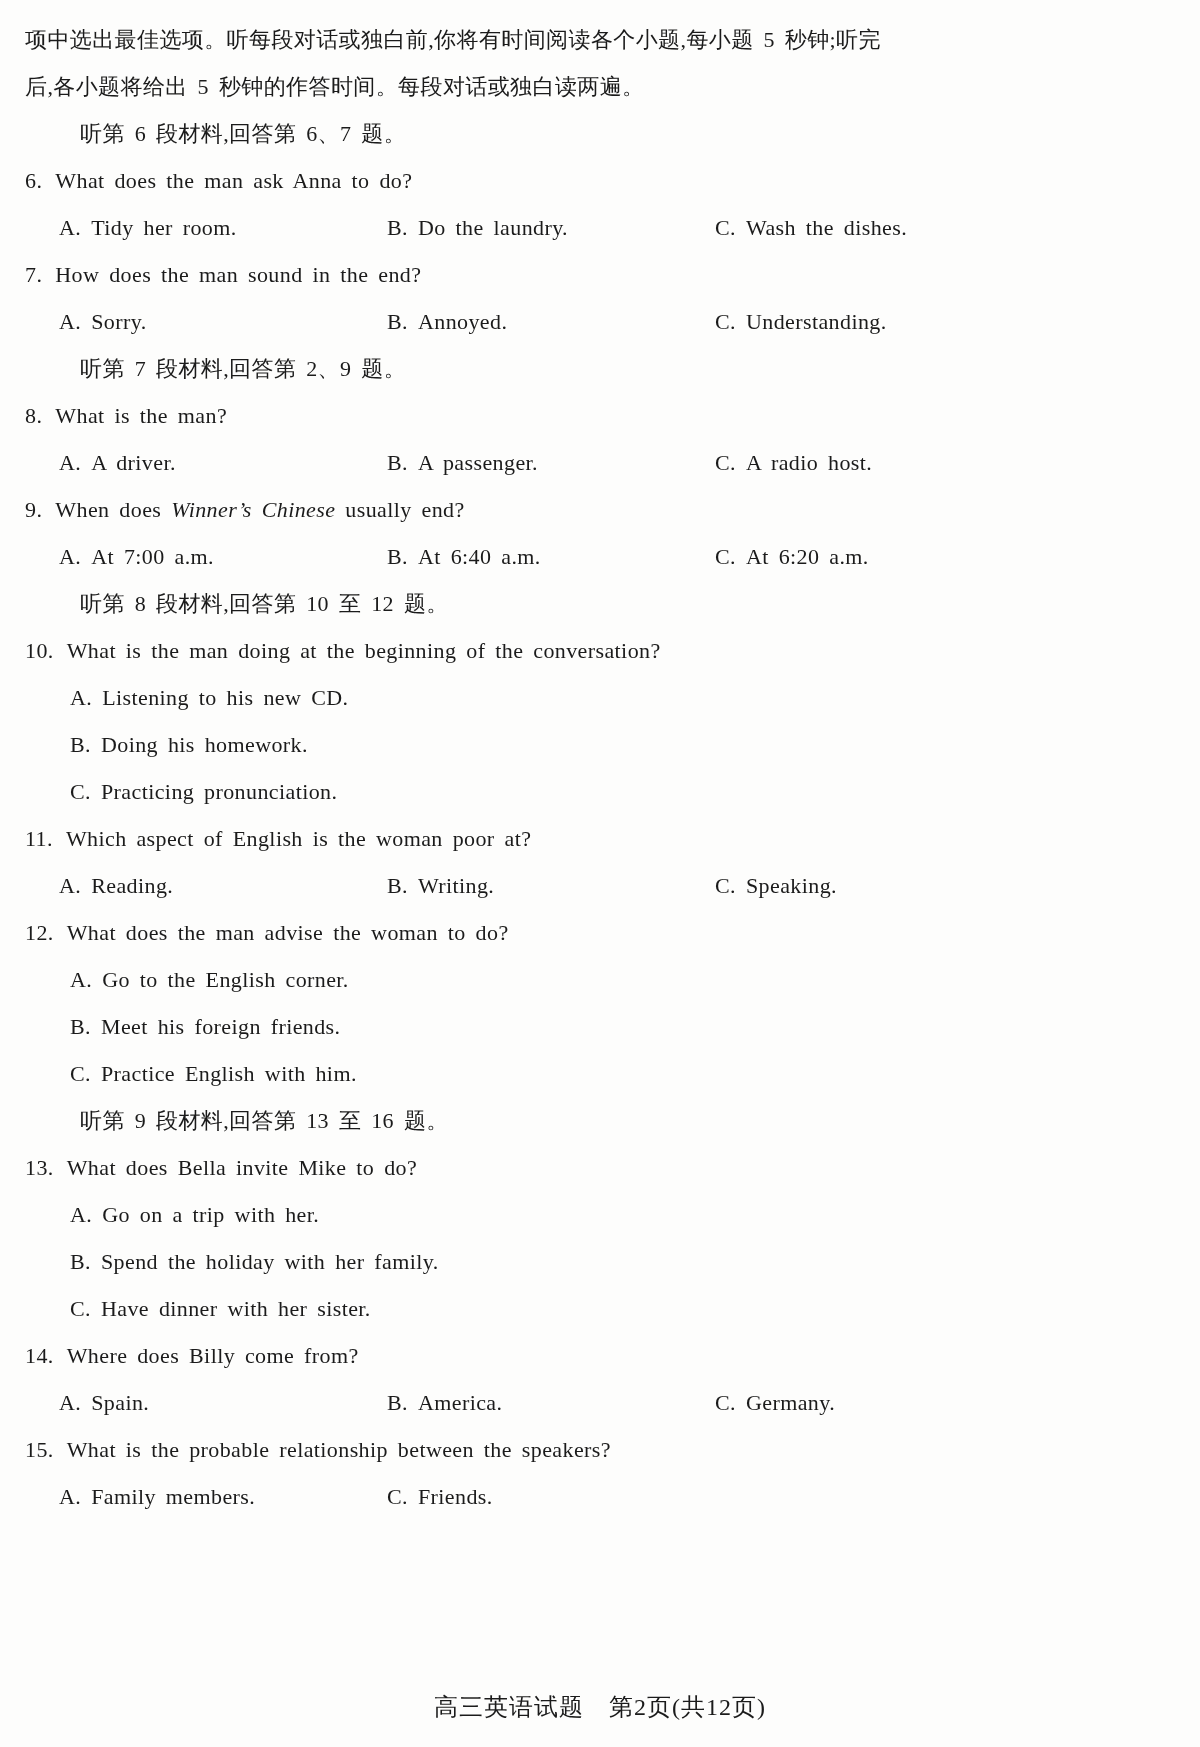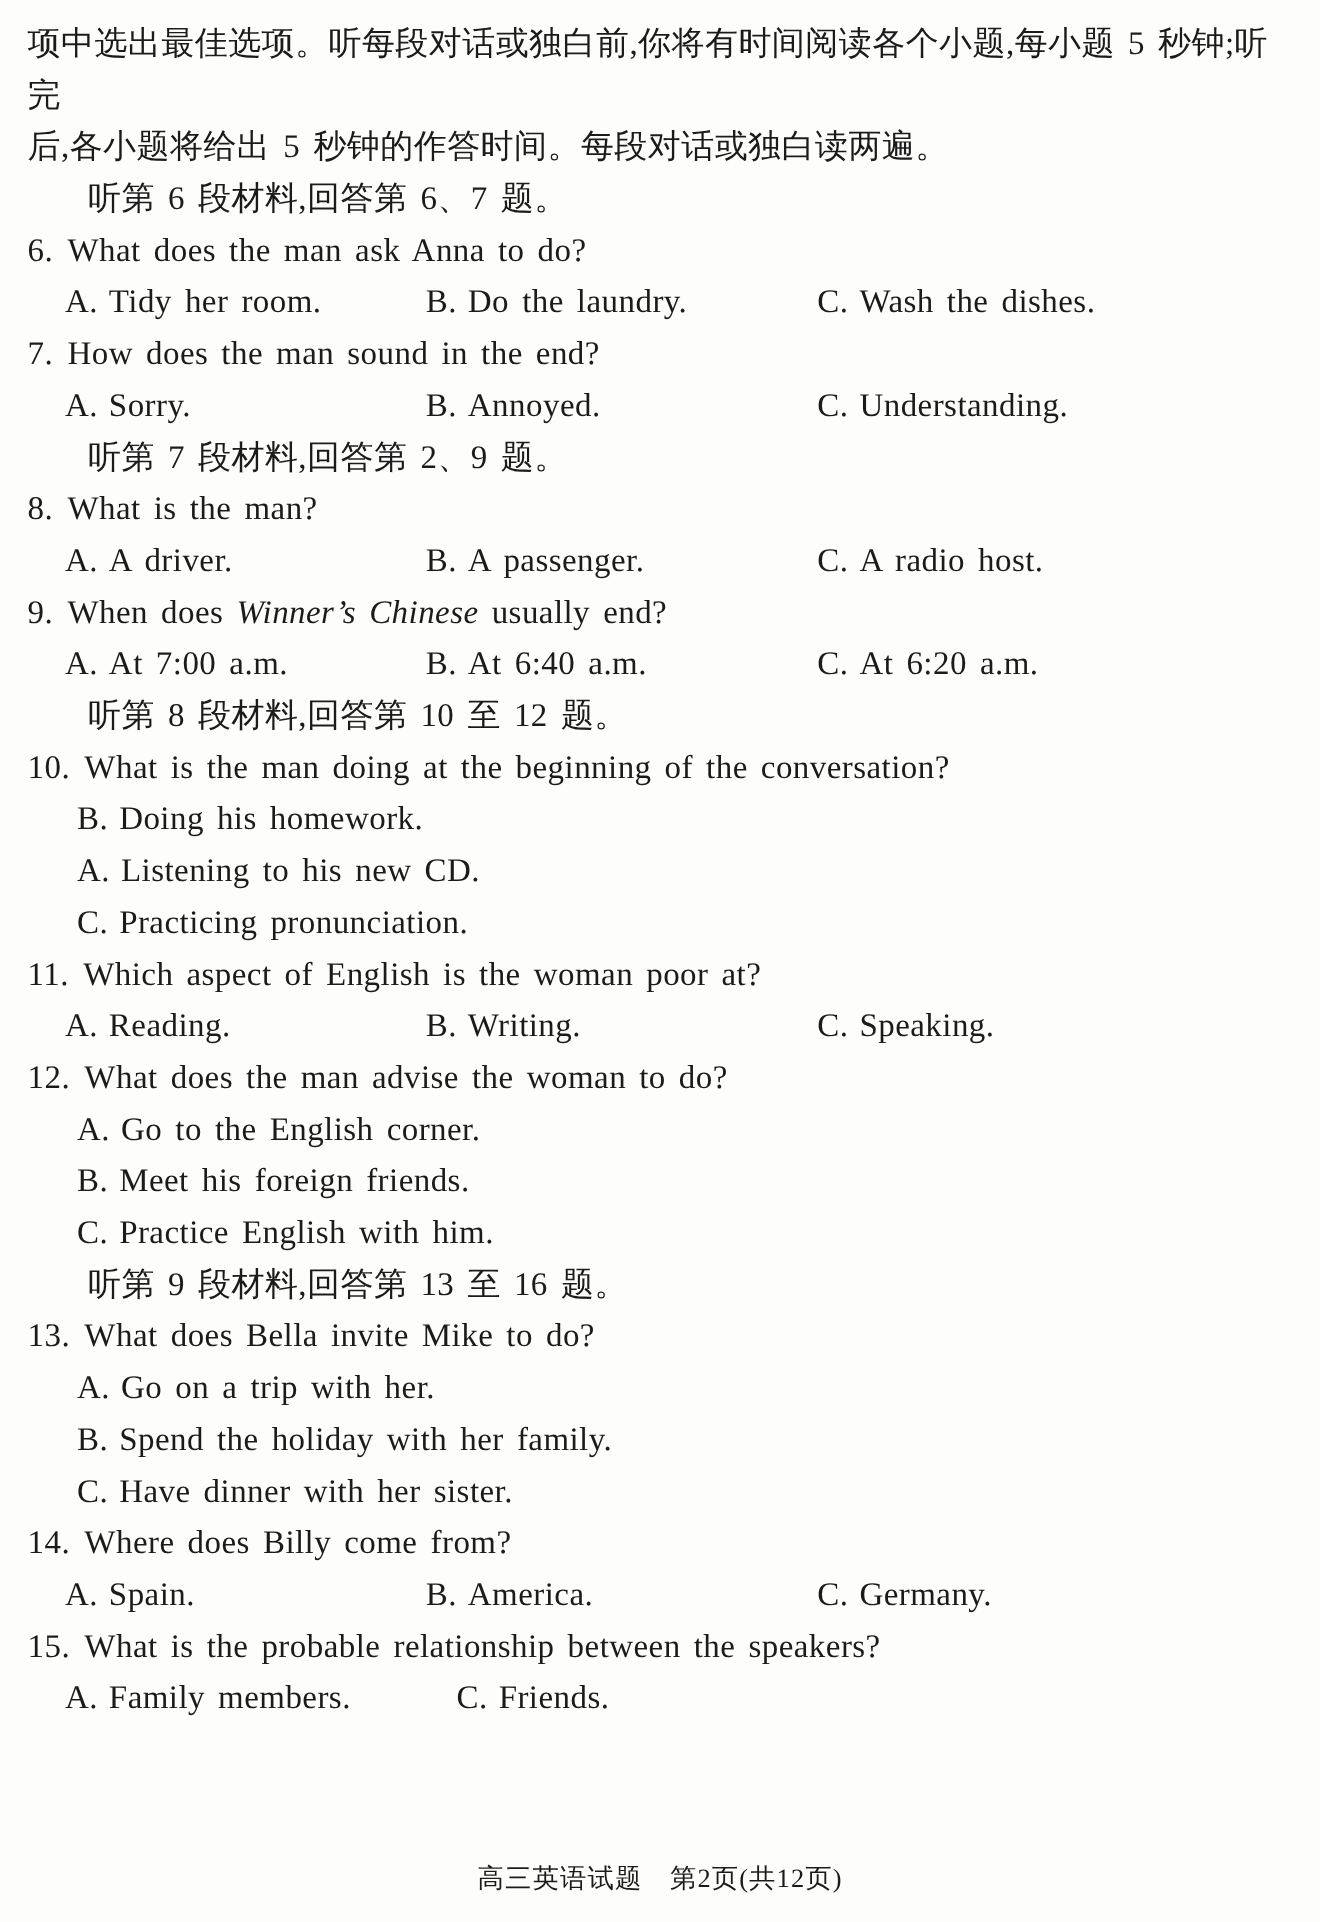--- a/index.html
+++ b/index.html
@@ -7,32 +7,32 @@
   body {
     height: 1747px;
     background: #fdfdfc;
     color: #1b1b1b;
     font-family: "Liberation Serif", "DejaVu Serif", serif;
     position: relative;
     overflow: hidden;
   }
   .page {
     padding: 16px 30px 0 25px;
-    font-size: 30px;
+    font-size: 22px;
     line-height: 47px;
     letter-spacing: 0.4px;
     word-spacing: 4px;
   }
   .intro { }
   .sec-header { padding-left: 55px; }
   .q-line { }
   .q-num { margin-right: 13px; }
   .opt-row { display: flex; padding-left: 34px; }
   .opt-row .opt { width: 328px; flex: 0 0 auto; }
-  .opt-row .opt:last-child { width: auto; margin-left: 28px; }
+  .opt-row .opt:last-child { width: auto; }
   .opt-stacked { padding-left: 45px; }
   .opt-label { margin-right: 10px; }
   .q-text i { }
   .footer {
     position: absolute;
     bottom: 24px;
     left: 0;
     width: 100%;
     text-align: center;
     font-size: 24px;
@@ -85,22 +85,22 @@
       <span class="opt"><span class="opt-label">A.</span><span>At 7:00 a.m.</span></span>
       <span class="opt"><span class="opt-label">B.</span><span>At 6:40 a.m.</span></span>
       <span class="opt"><span class="opt-label">C.</span><span>At 6:20 a.m.</span></span>
     </div>
   </div>
 
   <p class="sec-header">听第 8 段材料,回答第 10 至 12 题。</p>
 
   <div>
     <p class="q-line"><span class="q-num">10.</span><span class="q-text">What is the man doing at the beginning of the conversation?</span></p>
+    <p class="opt-stacked"><span class="opt-label">A.</span><span>Listening to his new CD.</span></p>
     <p class="opt-stacked"><span class="opt-label">B.</span><span>Doing his homework.</span></p>
-    <p class="opt-stacked"><span class="opt-label">A.</span><span>Listening to his new CD.</span></p>
     <p class="opt-stacked"><span class="opt-label">C.</span><span>Practicing pronunciation.</span></p>
   </div>
 
   <div>
     <p class="q-line"><span class="q-num">11.</span><span class="q-text">Which aspect of English is the woman poor at?</span></p>
     <div class="opt-row">
       <span class="opt"><span class="opt-label">A.</span><span>Reading.</span></span>
       <span class="opt"><span class="opt-label">B.</span><span>Writing.</span></span>
       <span class="opt"><span class="opt-label">C.</span><span>Speaking.</span></span>
     </div>

